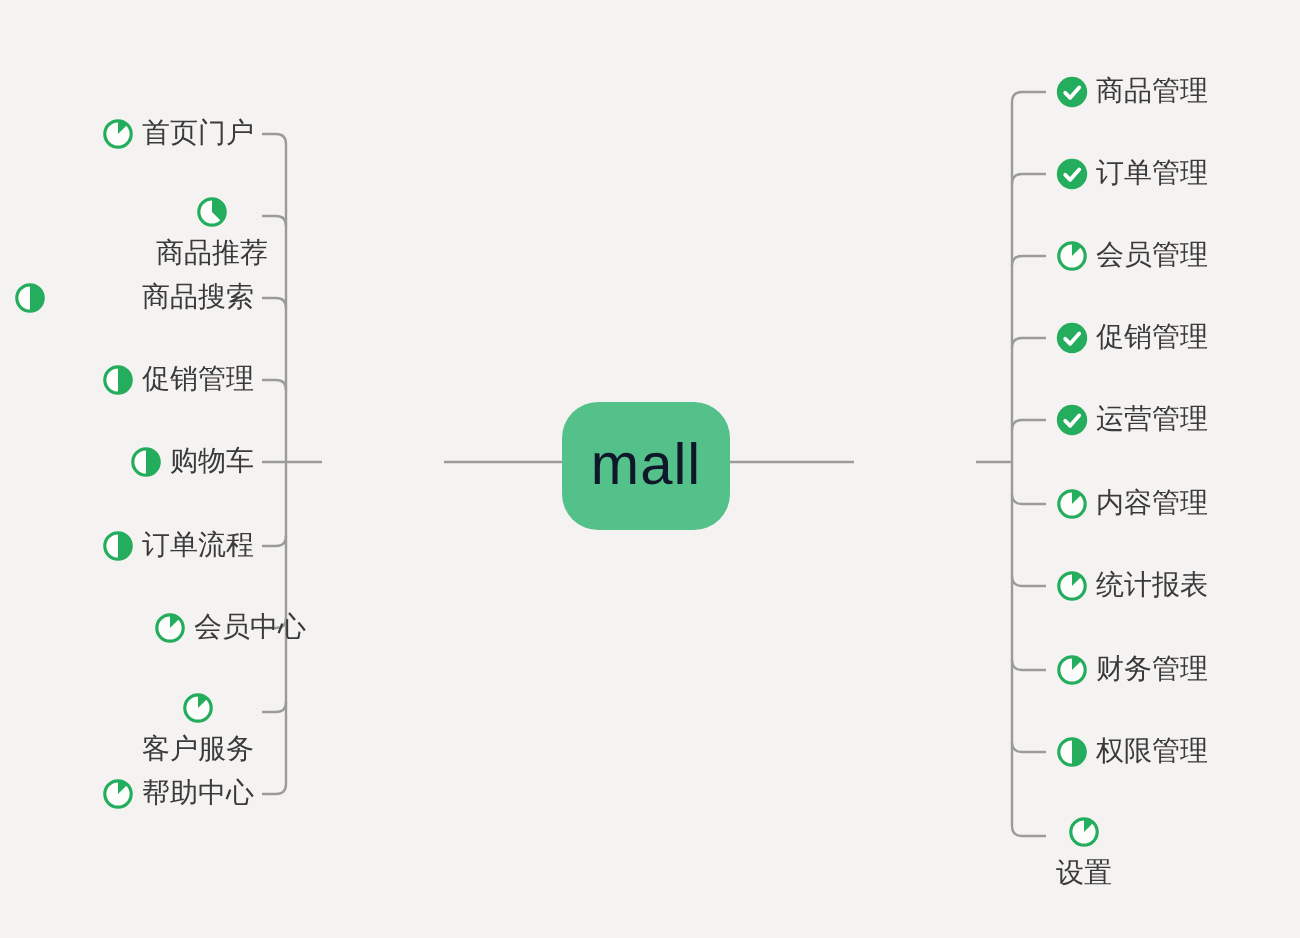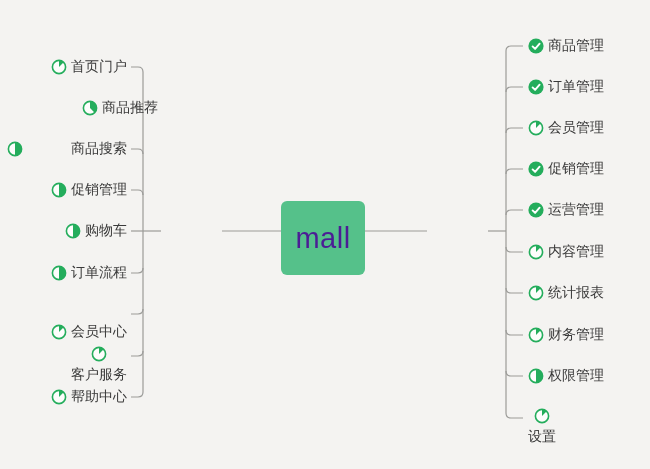--- a/index.html
+++ b/index.html
@@ -3,23 +3,23 @@
 <meta charset="utf-8">
 <style>
   html,body{margin:0;padding:0;}
   .canvas{
     position:relative;width:650px;height:469px;overflow:hidden;
     background:#f4f3f1;
     font-family:"Liberation Sans","DejaVu Sans",sans-serif;
   }
   #connectors{position:absolute;left:0;top:0;pointer-events:none;}
   .root-node{
-    position:absolute;left:281px;top:201px;width:84px;height:74px;
-    border-radius:6px;display:flex;align-items:center;justify-content:center;
-    color:#4c1d95;font-size:29px;letter-spacing:0.5px;cursor:pointer;
+    position:absolute;left:281px;top:201px;width:84px;height:64px;
+    border-radius:18px;display:flex;align-items:center;justify-content:center;
+    color:#0f172a;font-size:29px;letter-spacing:0.5px;cursor:pointer;
   }
   .branch-node{
     position:absolute;top:210px;width:61px;height:42px;box-sizing:border-box;
     background:#ffffff;border:1px solid #c9c9c7;border-radius:5px;
     display:flex;align-items:center;justify-content:center;
     font-size:17px;color:#3e3e3e;cursor:pointer;
     box-shadow:0 1px 2px rgba(0,0,0,0.05);
   }
   .branch-node.left{left:161px;}
   .branch-node.right{left:427px;}
@@ -65,21 +65,21 @@
 
 
   <div>
       <div class="topic" style="top: 57px; right: 523px;">
         <svg width="16" height="16" viewBox="0 0 16 16">
           <circle cx="8" cy="8" r="6.6" fill="#fdfdfc" stroke="#24ad5c" stroke-width="1.6"></circle>
           <path d="M8,8 L8,1.4 A6.6,6.6 0 0 1 12.67,3.33 Z" fill="#24ad5c"></path>
         </svg>
         <span>首页门户</span>
       </div>
-      <div class="topic" style="top: 98px; right: 492px;">
+      <div class="topic" style="top: 98px; right: 516px; flex-direction: column;">
         <svg width="16" height="16" viewBox="0 0 16 16">
           <circle cx="8" cy="8" r="6.6" fill="#fdfdfc" stroke="#24ad5c" stroke-width="1.6"></circle>
           <path d="M8,8 L8,1.4 A6.6,6.6 0 0 1 12.67,12.67 Z" fill="#24ad5c"></path>
         </svg>
         <span>商品推荐</span>
       </div>
       <div class="topic" style="top: 139px; right: 523px; gap: 48px;">
         <svg width="16" height="16" viewBox="0 0 16 16">
           <circle cx="8" cy="8" r="6.6" fill="#fdfdfc" stroke="#24ad5c" stroke-width="1.6"></circle>
           <path d="M8,8 L8,1.4 A6.6,6.6 0 0 1 8.00,14.60 Z" fill="#24ad5c"></path>
@@ -100,21 +100,21 @@
         </svg>
         <span>购物车</span>
       </div>
       <div class="topic" style="top: 263px; right: 523px;">
         <svg width="16" height="16" viewBox="0 0 16 16">
           <circle cx="8" cy="8" r="6.6" fill="#fdfdfc" stroke="#24ad5c" stroke-width="1.6"></circle>
           <path d="M8,8 L8,1.4 A6.6,6.6 0 0 1 8.00,14.60 Z" fill="#24ad5c"></path>
         </svg>
         <span>订单流程</span>
       </div>
-      <div class="topic" style="top: 304px; right: 523px; margin-top: 18px;">
+      <div class="topic" style="top: 304px; right: 497px;">
         <svg width="16" height="16" viewBox="0 0 16 16">
           <circle cx="8" cy="8" r="6.6" fill="#fdfdfc" stroke="#24ad5c" stroke-width="1.6"></circle>
           <path d="M8,8 L8,1.4 A6.6,6.6 0 0 1 12.67,3.33 Z" fill="#24ad5c"></path>
         </svg>
         <span>会员中心</span>
       </div>
       <div class="topic" style="top: 346px; right: 523px; flex-direction: column;">
         <svg width="16" height="16" viewBox="0 0 16 16">
           <circle cx="8" cy="8" r="6.6" fill="#fdfdfc" stroke="#24ad5c" stroke-width="1.6"></circle>
           <path d="M8,8 L8,1.4 A6.6,6.6 0 0 1 12.67,3.33 Z" fill="#24ad5c"></path>

